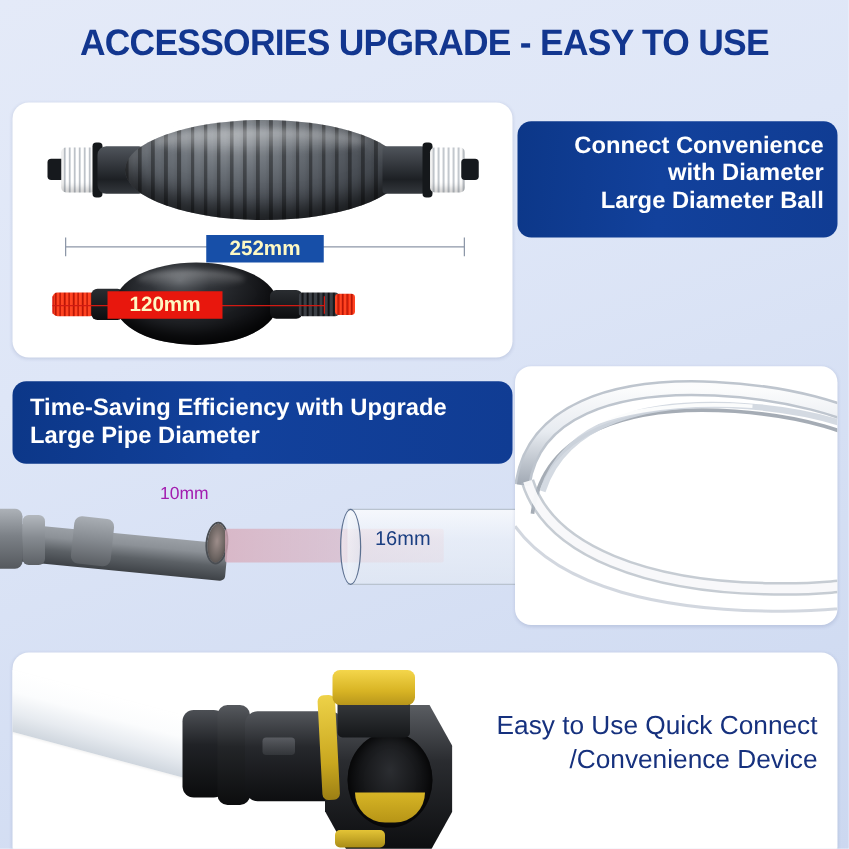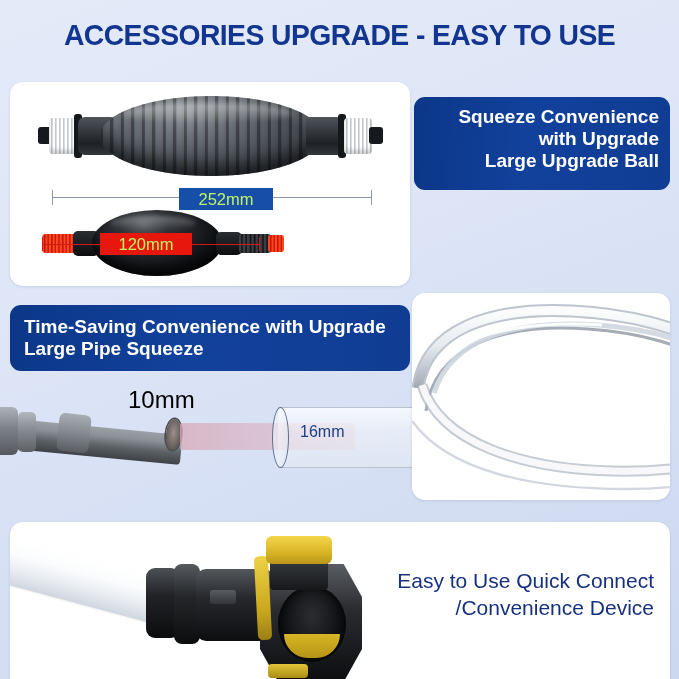--- a/index.html
+++ b/index.html
@@ -79,22 +79,22 @@
     box-shadow:inset 0 -4px 5px rgba(0,0,0,.18);}
   .pb-tipL{position:absolute;left:0px;top:33px;width:14px;height:17px;border-radius:3px;background:#16191d;}
   .pb-tipR{position:absolute;left:331px;top:33px;width:14px;height:17px;border-radius:3px;background:#16191d;}
 
   
   .dim252{position:absolute;left:42px;top:108px;width:320px;height:16px;}
   .dim252 .line{position:absolute;left:0;top:7px;width:320px;height:1.3px;background:#8d97a8;}
   .dim252 .tl{position:absolute;left:0;top:0;width:1.3px;height:15px;background:#8d97a8;}
   .dim252 .tr{position:absolute;right:0;top:0;width:1.3px;height:15px;background:#8d97a8;}
   .badge{
-    position:absolute;color:#bef264;font-weight:normal;white-space:nowrap;
-    display:flex;align-items:center;justify-content:center;margin-left:14px;
+    position:absolute;color:#fef9c3;font-weight:bold;white-space:nowrap;
+    display:flex;align-items:center;justify-content:center;
   }
   #badge252{left:113px;top:-2px;width:94px;height:22px;background:#174fa8;font-size:16.5px;}
 
   
   .pump-small{position:absolute;left:30px;top:128px;width:250px;height:66px;}
   .ps-body{
     position:absolute;left:52px;top:0px;width:130px;height:66px;border-radius:50%/50%;
     background:radial-gradient(ellipse at 40% 22%, #5b5f64 0%, #303338 22%, #131417 62%, #050507 95%);
     box-shadow:inset 0 -8px 12px rgba(0,0,0,.7);
   }
@@ -157,21 +157,21 @@
   .cleartube{
     position:absolute;left:278px;top:24px;width:290px;height:59px;
     background:linear-gradient(180deg,rgba(255,255,255,.75),rgba(243,246,250,.55) 40%,rgba(228,234,243,.6));
     border-top:1.2px solid #b9c3cf;border-bottom:1.2px solid #b9c3cf;
   }
   .tube-ell{
     position:absolute;left:272px;top:24px;width:15px;height:59px;border-radius:50%;
     border:1.4px solid #5c7090;
     background:linear-gradient(90deg,rgba(255,255,255,.5),rgba(226,233,242,.35));
   }
-  .lbl10{position:absolute;left:128px;top:3px;font-size:24px;font-weight:normal;color:#000000;}
+  .lbl10{position:absolute;left:128px;top:3px;font-size:14px;font-weight:normal;color:#a21caf;}
   .lbl16{position:absolute;left:300px;top:40px;font-size:16px;font-weight:normal;color:#1b3f82;}
 
   
   #card3{left:10px;top:522px;width:660px;height:168px;}
   .whitepipe{
     position:absolute;left:-10px;top:12px;width:190px;height:48px;
     transform:rotate(15deg);transform-origin:left center;
     background:linear-gradient(180deg,#ffffff 0%,#fbfcfd 35%,#e7ebf0 70%,#cfd6de 100%);
     border-radius:5px;
     box-shadow:0 1px 2px rgba(0,0,0,.06);
@@ -248,28 +248,28 @@
 
     <div class="dimred">
       <div class="tl"></div>
       <div class="line"></div>
       <div class="tr"></div>
       <div class="badge" id="badge120">120mm</div>
     </div>
   </div>
 
   <div class="bluepanel" id="blue1">
-    <div>Squeeze Convenience</div>
-    <div>with Upgrade</div>
-    <div>Large Upgrade Ball</div>
+    <div>Connect Convenience</div>
+    <div>with Diameter</div>
+    <div>Large Diameter Ball</div>
   </div>
 
   <div class="bluepanel" id="blue2">
-    <div>Time-Saving Convenience with Upgrade</div>
-    <div>Large Pipe Squeeze</div>
+    <div>Time-Saving Efficiency with Upgrade</div>
+    <div>Large Pipe Diameter</div>
   </div>
 
   <div class="pipes">
     <div class="grayhose"></div>
     <div class="hose-fit1"></div>
     <div class="hose-fit2"></div>
     <div class="hose-fit3"></div>
     <div class="hose-end"></div>
     <div class="pinkband"></div>
     <div class="cleartube"></div>

